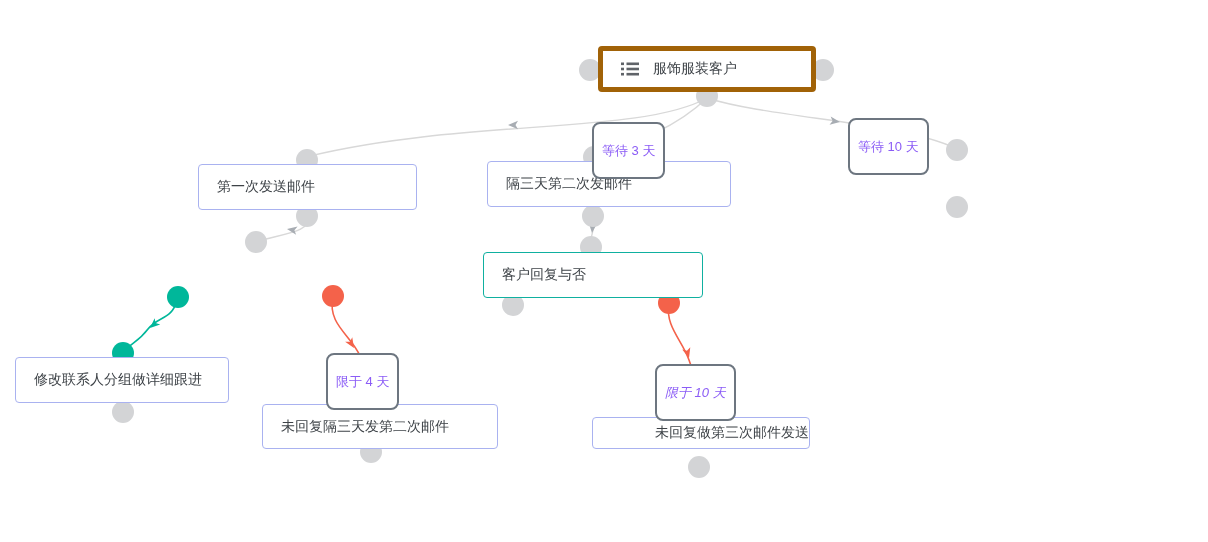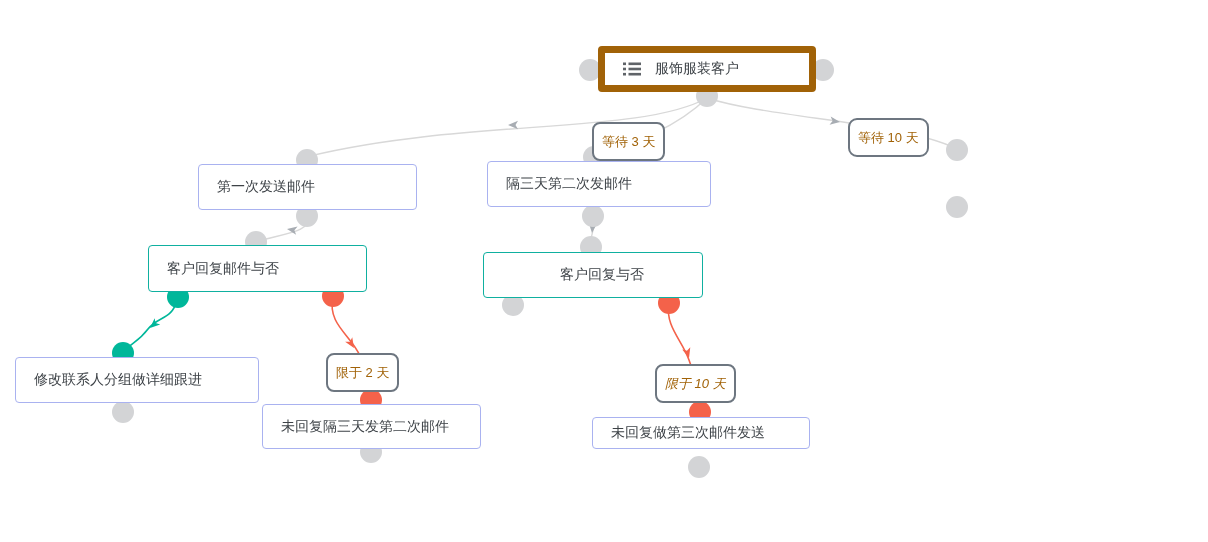--- a/index.html
+++ b/index.html
@@ -19,26 +19,26 @@
   .port.green{background:#00b79a;}
   .port.red{background:#f4624a;}
   .node{
     position:absolute;height:46px;background:#ffffff;border-radius:4px;
     display:flex;align-items:center;gap:14px;padding-left:18px;
     box-sizing:border-box;font-size:14px;color:#3d4247;z-index:3;
     cursor:default;white-space:nowrap;
   }
   .node.blue{border:1px solid #a9b2f0;}
   .node.teal{border:1.5px solid #0fb0a0;}
-  .node.orange{border:7px solid #a16207;}
+  .node.orange{border:5px solid #a16207;}
   .pill{
     position:absolute;z-index:4;background:#ffffff;
     border:2px solid #6d7680;border-radius:8px;
-    font-size:13px;color:#a16207;
-    padding:9px 8px;line-height:17px;white-space:nowrap;
+    font-size:13px;color:#8b5cf6;
+    padding:18px 8px;line-height:17px;white-space:nowrap;
     box-sizing:border-box;text-align:center;
   }
   .list-icon{display:inline-block;line-height:0;}
 </style>
 </head>
 <body>
 
 <div class="canvas">
 
   <svg class="edges" width="1208" height="542">
@@ -102,43 +102,40 @@
         </g>
       </svg>
     </span>
     <span>服饰服装客户</span>
   </div>
 
   <div class="node blue" style="left:198px;top:164px;width:219px;">
     <span>第一次发送邮件</span>
   </div>
 
-  <div class="node blue" style="left:487px;top:161px;width:224px;">
+  <div class="node blue" style="left:487px;top:161px;width:244px;">
     <span>隔三天第二次发邮件</span>
   </div>
 
 
-  <div class="node teal" style="left:148px;top:245px;width:219px;height:47px;">
-    <span>客户回复邮件与否</span>
-  </div>
 
-  <div class="node teal" style="left:483px;top:252px;width:220px;justify-content:center;">
+  <div class="node teal" style="left:483px;top:252px;width:220px;">
     <span>客户回复与否</span>
   </div>
 
-  <div class="node blue" style="left:15px;top:357px;width:244px;">
+  <div class="node blue" style="left:15px;top:357px;width:214px;">
     <span>修改联系人分组做详细跟进</span>
   </div>
 
-  <div class="node blue" style="left:262px;top:404px;width:219px;height:45px;">
+  <div class="node blue" style="left:262px;top:404px;width:236px;height:45px;">
     <span>未回复隔三天发第二次邮件</span>
   </div>
 
-  <div class="node blue" style="left:592px;top:417px;width:218px;height:32px;">
+  <div class="node blue" style="left:592px;top:417px;width:218px;height:32px;justify-content:flex-end;">
     <span>未回复做第三次邮件发送</span>
   </div>
 
   <div class="pill" style="left:592px;top:122px;min-width:68px;">等待 3 天</div>
-  <div class="pill" style="left:848px;top:118px;min-width:80px;border-radius:9px;">等待 10 天</div>
-  <div class="pill" style="left:326px;top:353px;min-width:72px;">限于 2 天</div>
+  <div class="pill" style="left:848px;top:118px;min-width:80px;">等待 10 天</div>
+  <div class="pill" style="left:326px;top:353px;min-width:72px;">限于 4 天</div>
   <div class="pill" style="left:655px;top:364px;min-width:76px;font-style:italic;">限于 10 天</div>
 
 </div>
 
 </body></html>

